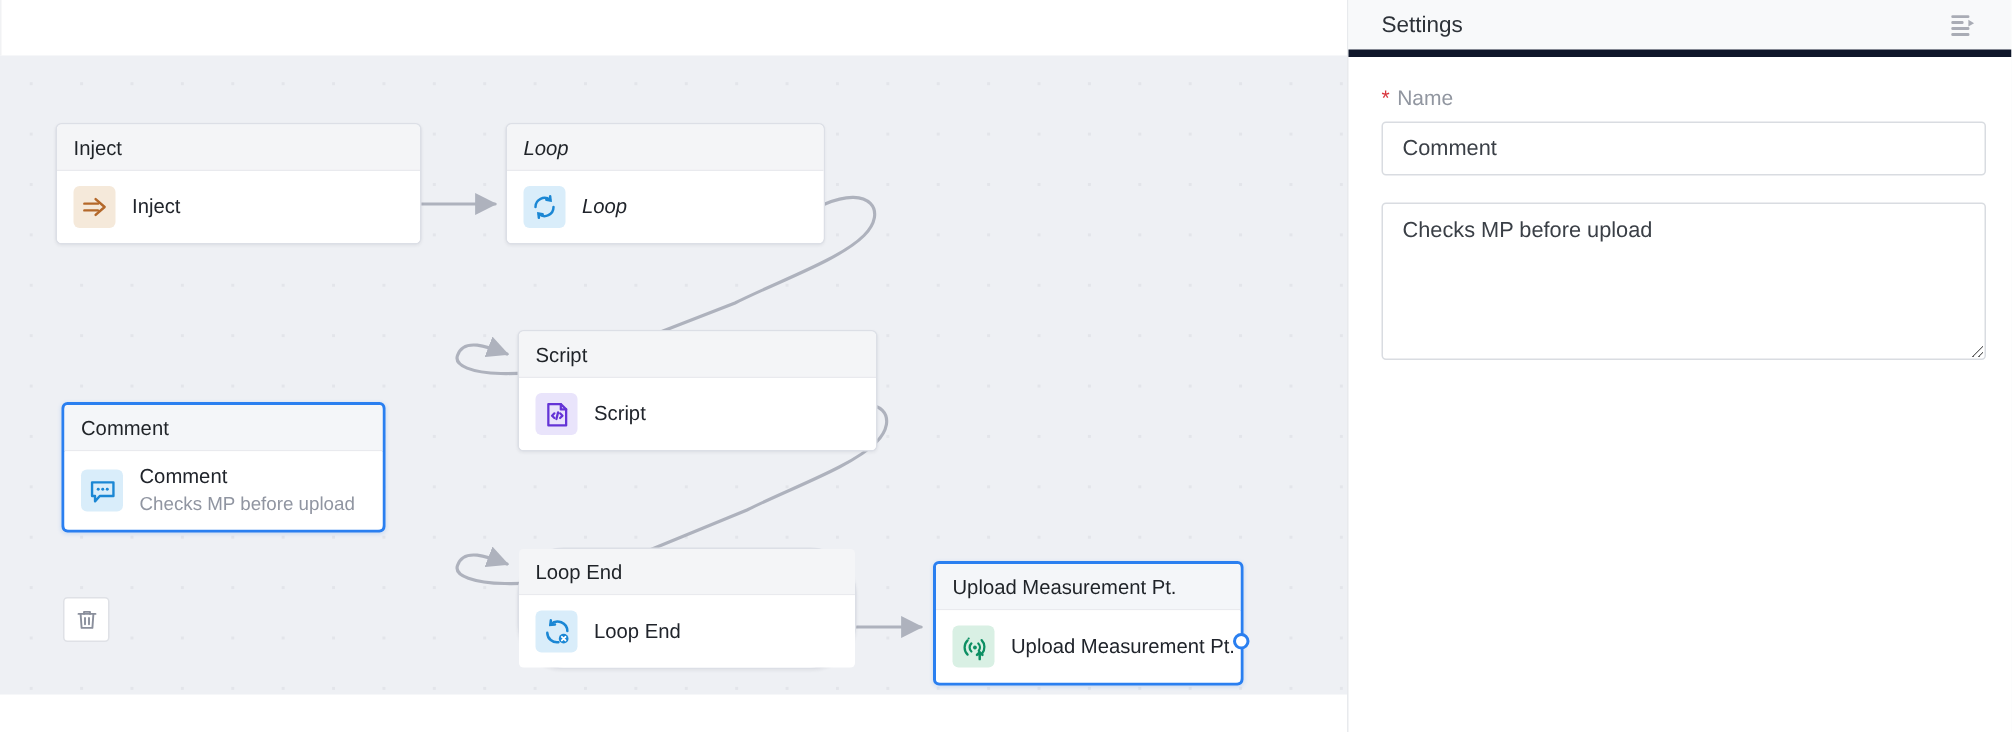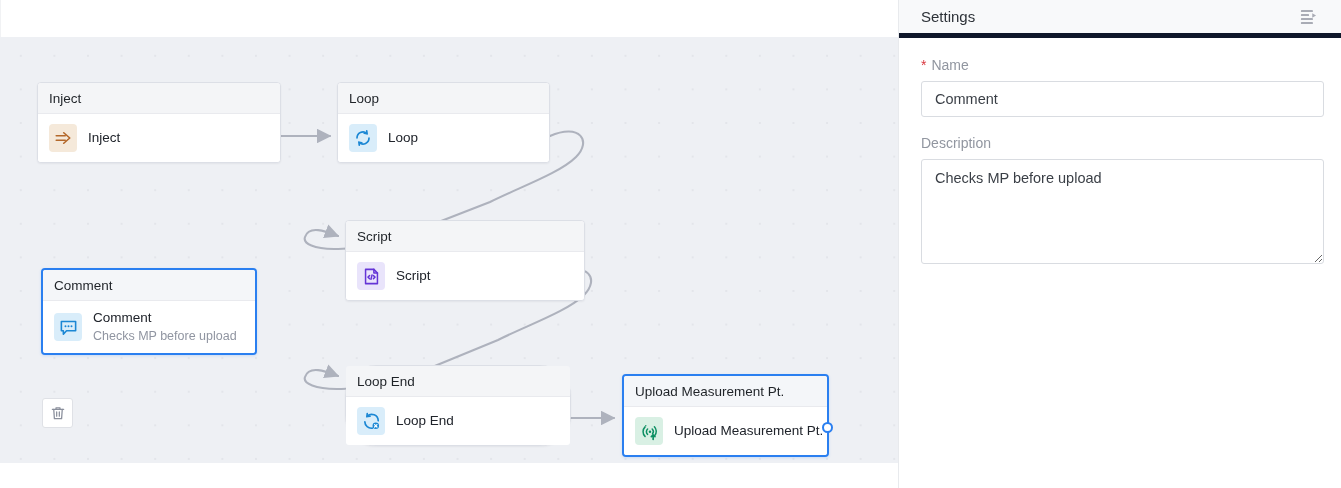--- a/index.html
+++ b/index.html
@@ -172,21 +172,21 @@
               <path d="M3 15 H15"></path>
             <path d="M13 5 L21 12 L13 19"></path>
           </svg>
         </div>
         <div class="node-texts">
           <span class="node-label">Inject</span>
         </div>
       </div>
     </div>
 
-    <div class="node" style="left:337px;top:45px;width:213px;">
+    <div class="node" style="left:337px;top:45px;width:213px;font-style:italic;">
       <div class="node-header">Loop</div>
       <div class="node-body">
         <div class="node-icon" style="background:#d9edfa;">
           <svg width="18" height="18" viewBox="0 0 24 24" fill="none" stroke="#1b87d4" stroke-width="2.2" stroke-linecap="round">
             <path d="M20 12 A8 8 0 0 1 7 18.3"></path>
             <path d="M4 12 A8 8 0 0 1 17 5.7"></path>
             <path d="M17 2.4 L17.4 6.2 L13.6 5.6"></path>
             <path d="M7 21.6 L6.6 17.8 L10.4 18.4"></path>
           </svg>
         </div>
@@ -298,20 +298,17 @@
     <div id="settings-body">
       <div class="field-group">
         <div class="field-label">
           <span class="req-star">*</span>
           <span>Name</span>
         </div>
         <input class="text-input" type="text" value="Comment" style="">
       </div>
 
       <div class="field-group">
-        <div class="field-label">
-          <span>Description</span>
-        </div>
         <textarea class="text-area" style="">Checks MP before upload</textarea>
       </div>
     </div>
   </div>
 </div>
 
 </body></html>

